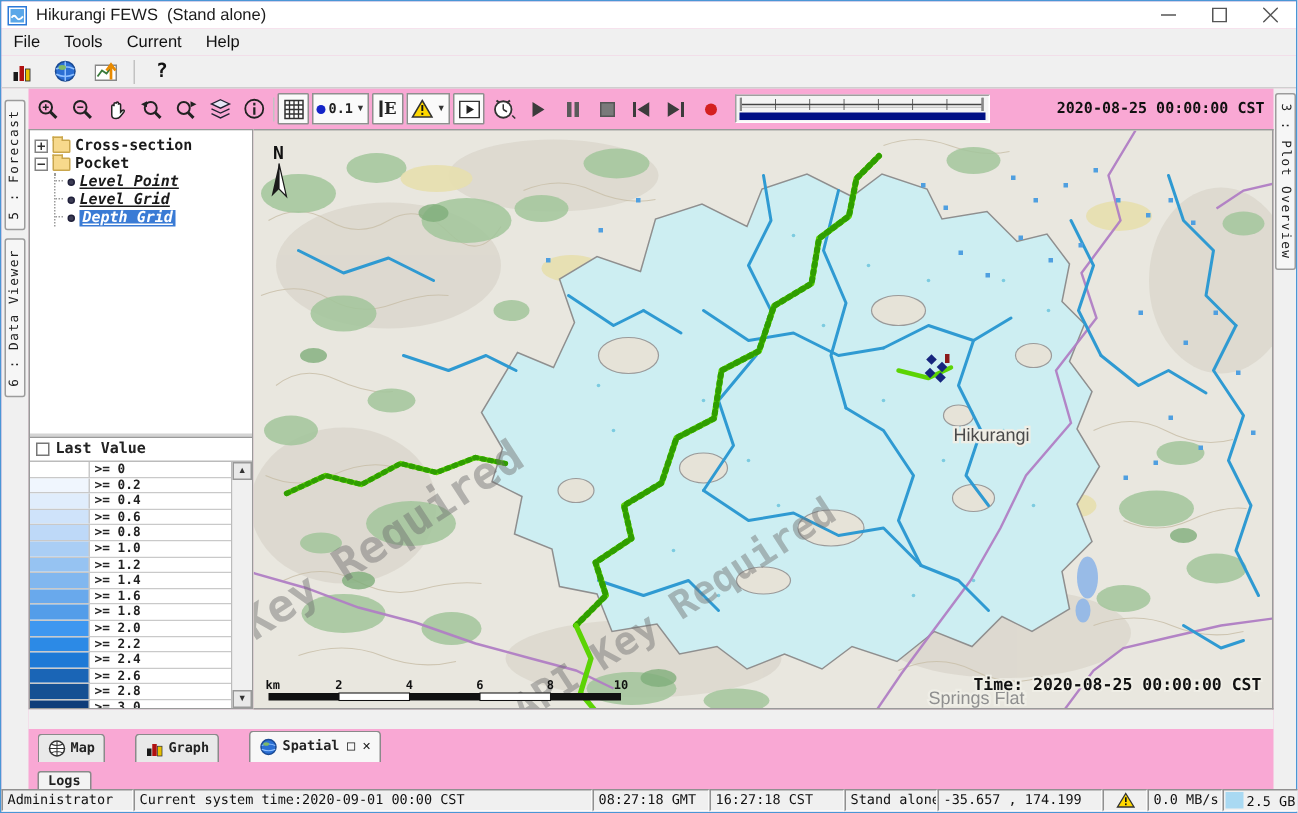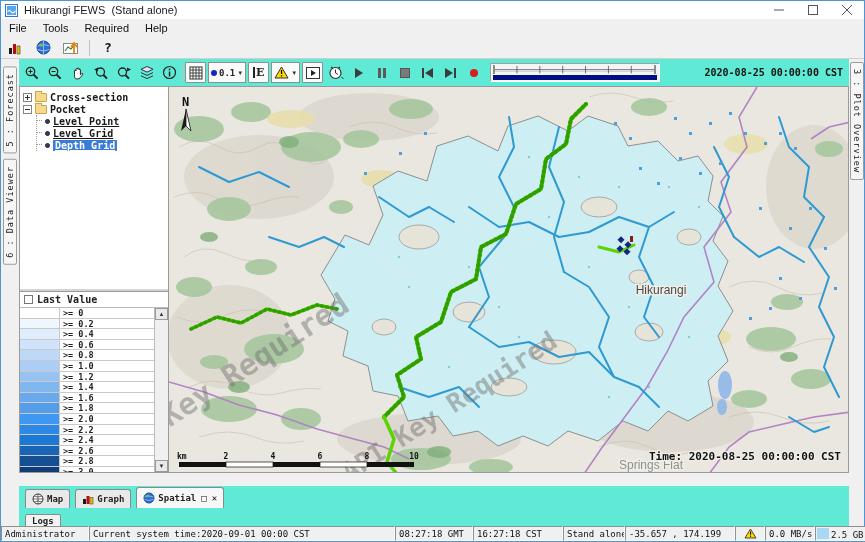--- a/index.html
+++ b/index.html
@@ -1,18 +1,18 @@
 <!DOCTYPE html>
 <html><head>
 <meta charset="utf-8">
 <style>
   * { margin:0; padding:0; box-sizing:border-box; }
   html,body { width:865px; height:542px; overflow:hidden; background:#fff;
     font-family:"Liberation Sans", sans-serif; }
-  .window { width:865px; height:542px; border:1px solid #4a96d6; display:flex; flex-direction:column; background:#5eead4; }
+  .window { width:865px; height:542px; border:1px solid #4a96d6; display:flex; flex-direction:column; background:#f9a8d4; }
 
   
   .titlebar { height:18px; background:#fff; display:flex; align-items:center; padding-left:4px; flex:0 0 auto; }
   .app-icon { width:13px; height:13px; border:1px solid #2b79d8; background:#fff; position:relative; flex:0 0 auto; }
   .app-icon .inner { position:absolute; inset:1px; background:#5aa7e8; }
   .app-icon svg { position:absolute; inset:0; }
   .title-text { font-size:11px; color:#1a1a1a; margin-left:6px; white-space:pre; flex:1; }
   .win-btn { width:34px; height:18px; display:flex; align-items:center; justify-content:center; }
   .win-btn svg { display:block; }
 
@@ -56,42 +56,42 @@
   .t-row { display:flex; align-items:center; height:12px; gap:3px; }
   .exp { width:9px; height:9px; border:1px solid #848484; background:#fff; position:relative; flex:0 0 auto; }
   .exp::before { content:""; position:absolute; left:1px; right:1px; top:3px; height:1px; background:#333; }
   .exp.plus::after { content:""; position:absolute; top:1px; bottom:1px; left:3px; width:1px; background:#333; }
   .folder { width:12px; height:9px; background:#f7d98c; border:1px solid #c9a64d; border-radius:1px; position:relative; flex:0 0 auto; }
   .folder::before { content:""; position:absolute; top:-3px; left:-1px; width:5px; height:2px; background:#f7d98c; border:1px solid #c9a64d; border-bottom:none; }
   .t-children { margin-left:13px; border-left:1px dotted #9b9b9b; }
   .t-child { display:flex; align-items:center; height:12px; gap:3px; }
   .t-child::before { content:""; width:5px; height:1px; border-top:1px dotted #9b9b9b; }
   .bullet { width:5px; height:5px; border-radius:50%; background:#3c3c55; border:1px solid #20203a; flex:0 0 auto; }
-  .leaf-label { text-decoration:underline; }
+  .leaf-label { text-decoration:underline;font-style:italic; }
   .sel { background:#3a7bd5; color:#fff; padding:0 2px; }
 
   
   .legend-box { flex:1; display:flex; flex-direction:column; background:#fff; border-top:1px solid #9a9a9a; overflow:hidden; }
   .lg-head { height:16px; display:flex; align-items:center; gap:4px; padding:0 4px; font:bold 10px "DejaVu Sans Mono",monospace; color:#222; border-bottom:1px solid #bbb; flex:0 0 auto; }
   .cb { width:9px; height:9px; border:1px solid #777; background:#fff; flex:0 0 auto; }
   .lg-body { flex:1; display:flex; min-height:0; }
   .lg-list { flex:1; overflow:hidden; border-right:1px solid #bbb; }
   .lg-row { display:flex; height:10.6px; border-bottom:1px solid #c9c9c9; }
   .lg-sw { width:40px; flex:0 0 auto; border-right:1px solid #c9c9c9; }
   .lg-lb { flex:1; font:bold 8.5px "DejaVu Sans Mono",monospace; color:#222; padding-left:3px; background:#fff; line-height:10px; }
   .lg-scroll { width:13px; flex:0 0 auto; background:#f0f0f0; display:flex; flex-direction:column; justify-content:space-between; }
   .sc-btn { height:12px; border:1px solid #999; background:#e9e9e9; font-size:6px; color:#333; text-align:center; line-height:10px; }
 
   
   .map-wrap { flex:1; position:relative; border:1px solid #9a9a9a; border-left:none; overflow:hidden; background:#e9e7df; }
   .map-wrap svg { display:block; }
 
   
   .filler { height:13px; background:#f0f0f0; flex:0 0 auto; }
-  .tabsrow { height:22px; display:flex; align-items:flex-end; gap:5px; padding-left:6px; flex:0 0 auto; }
+  .tabsrow { height:22px; display:flex; align-items:flex-end; gap:20px; padding-left:6px; flex:0 0 auto; }
   .btab { display:flex; align-items:center; gap:3px; border:1px solid #8a8a8a; border-bottom:none; border-radius:3px 3px 0 0; background:#e9e9e9; height:19px; padding:0 6px; font:bold 9px "DejaVu Sans Mono",monospace; color:#222; }
   .btab.active { background:#f7f7f7; height:21px; }
   .mini-ctl { font-size:9px; font-weight:bold; color:#111; margin-left:2px; line-height:9px; }
   .logsrow { height:20px; display:flex; align-items:flex-end; padding-left:6px; flex:0 0 auto; }
   .logs-btn { border:1px solid #8a8a8a; border-radius:2px; background:#f3f3f3; font:bold 9px "DejaVu Sans Mono",monospace; color:#222; padding:1px 6px; }
 
   
   .statusbar { height:15px; display:flex; flex:0 0 auto; background:#f0f0f0; }
   .cell { border:1px solid; border-color:#909090 #fafafa #fafafa #909090; background:#f0f0f0; font:9px "DejaVu Sans Mono",monospace; color:#111; display:flex; align-items:center; padding:0 3px; white-space:nowrap; overflow:hidden; flex:0 0 auto; }
   .mem-cell { position:relative;align-items:flex-end; }
@@ -124,21 +124,21 @@
     <div class="win-btn">
         <svg width="10" height="10">
           <path d="M0 0 L10 10 M10 0 L0 10" stroke="#555" stroke-width="1"></path>
         </svg>
       </div>
   </div>
 
   <div class="menubar">
     <div class="menu-item">File</div>
     <div class="menu-item">Tools</div>
-    <div class="menu-item">Required</div>
+    <div class="menu-item">Current</div>
     <div class="menu-item">Help</div>
   </div>
 
   <div class="toolbar1">
     <div class="tb1-btn">
       <svg width="16" height="16">
           <rect x="2" y="8" width="3" height="6" fill="#1a1a1a"></rect>
           <rect x="6" y="4" width="3" height="10" fill="#b01010"></rect>
           <rect x="10" y="6" width="3" height="8" fill="#e8c000" stroke="#333" stroke-width="0.6"></rect>
         </svg>

